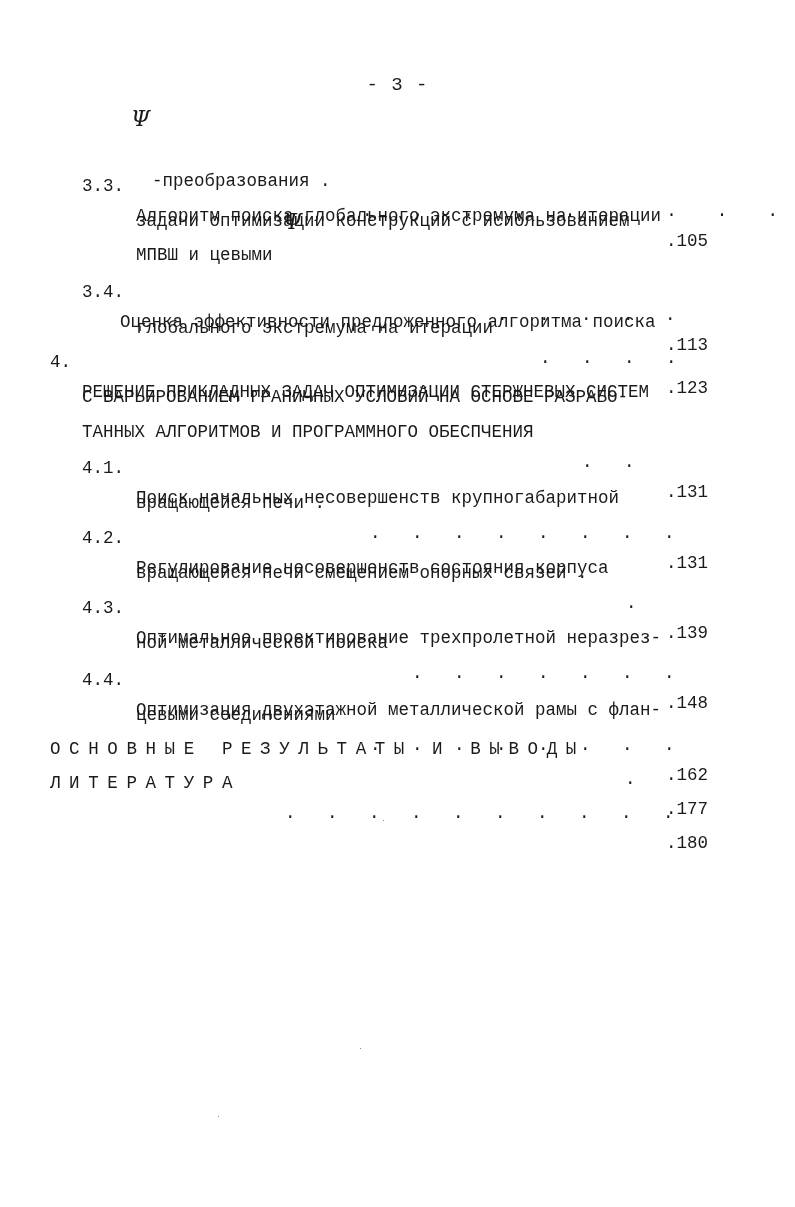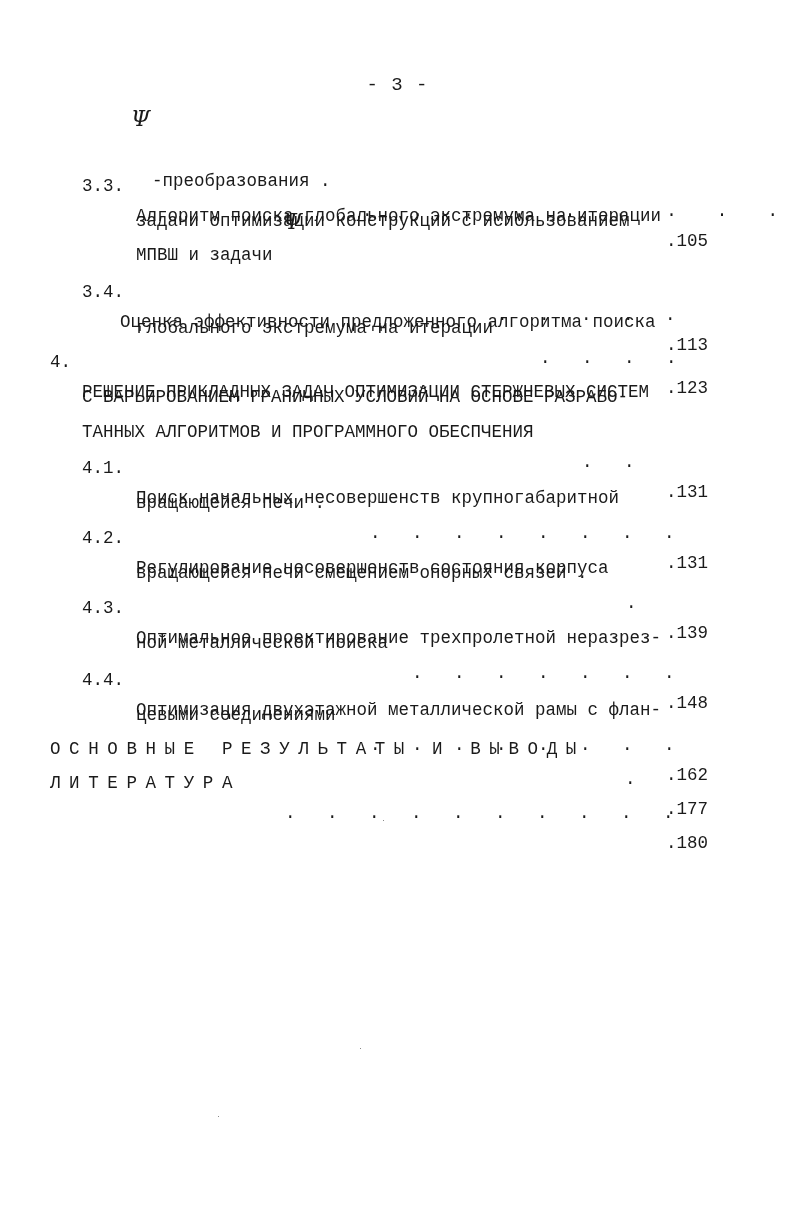--- a/index.html
+++ b/index.html
@@ -32,21 +32,21 @@
 
   <div>
     <div class="line" style="top:141px">
       <span class="num" style="left:82px">3.3.</span>
       <span class="txt" style="left:136px">Алгоритм поиска глобального экстремума на итерации</span>
     </div>
     <div class="line" style="top:176px">
       <span class="txt" style="left:136px">задачи оптимизации конструкций с использованием</span>
     </div>
     <div class="line" style="top:210px">
-      <span class="txt" style="left:136px">МПВШ и задачи </span>
+      <span class="txt" style="left:136px">МПВШ и цевыми </span>
       <span class="txt" style="left:283px;top:-3px"><span class="psi">Ψ</span></span>
       <span class="dots" style="left:497px">.   .   .   .   .</span>
       <span class="pg">.113</span>
     </div>
   </div>
 
   <div>
     <div class="line" style="top:247px">
       <span class="num" style="left:82px">3.4.</span>
       <span class="txt" style="left:120px">Оценка эффективности предложенного алгоритма поиска</span>

